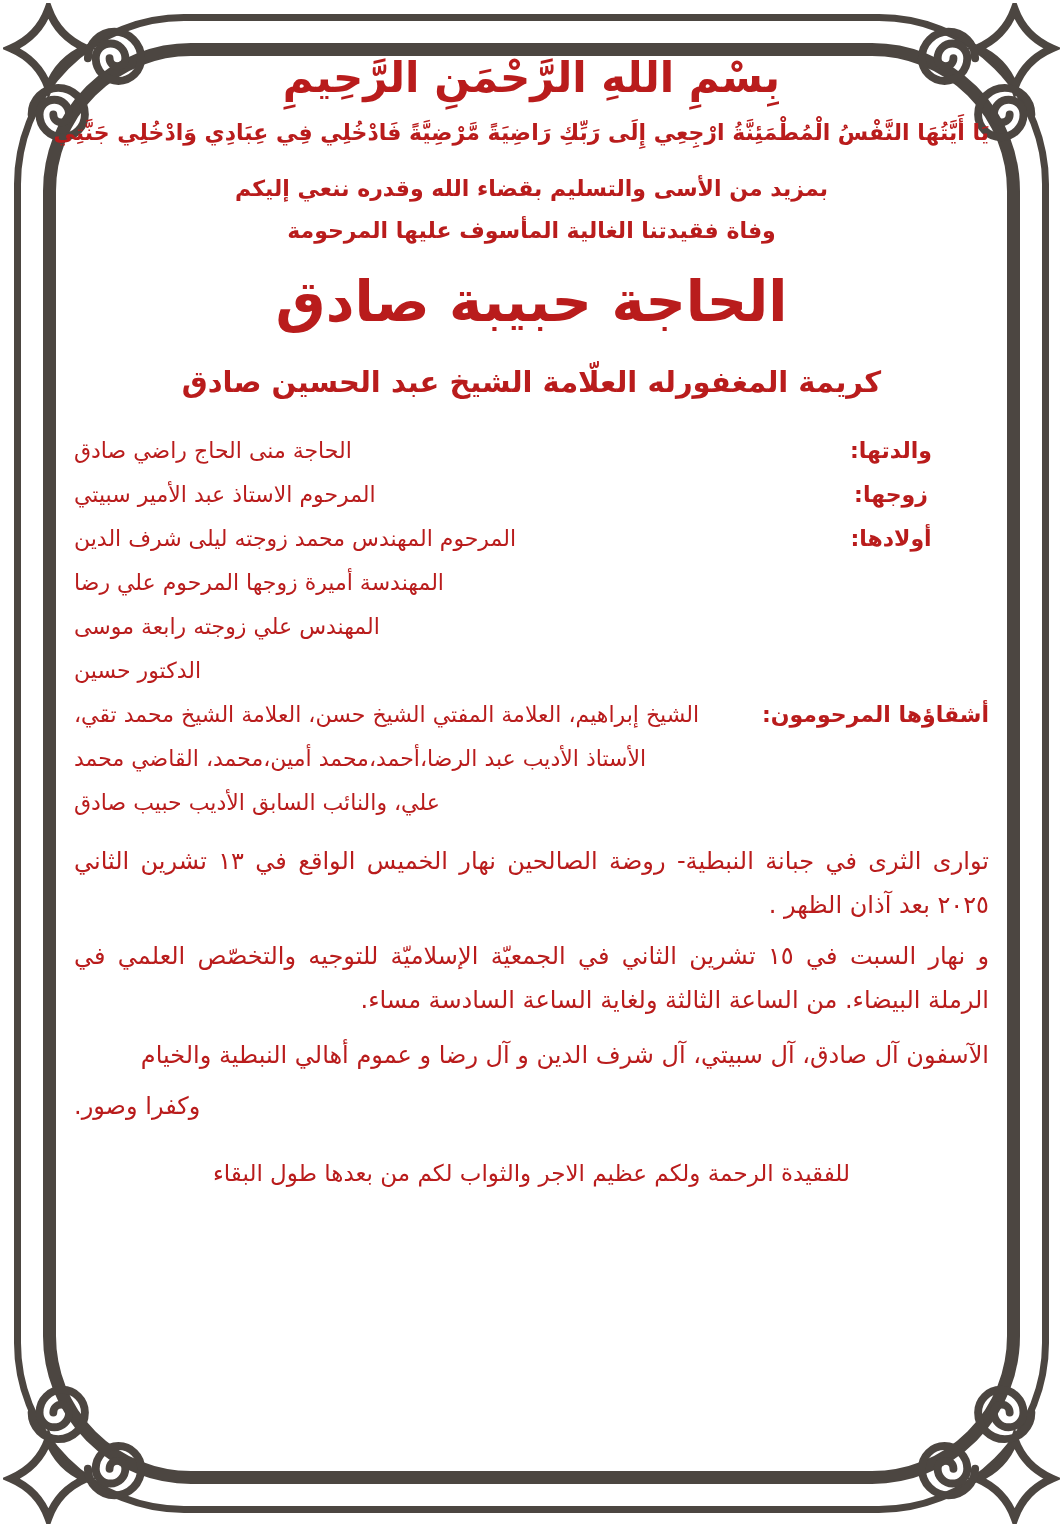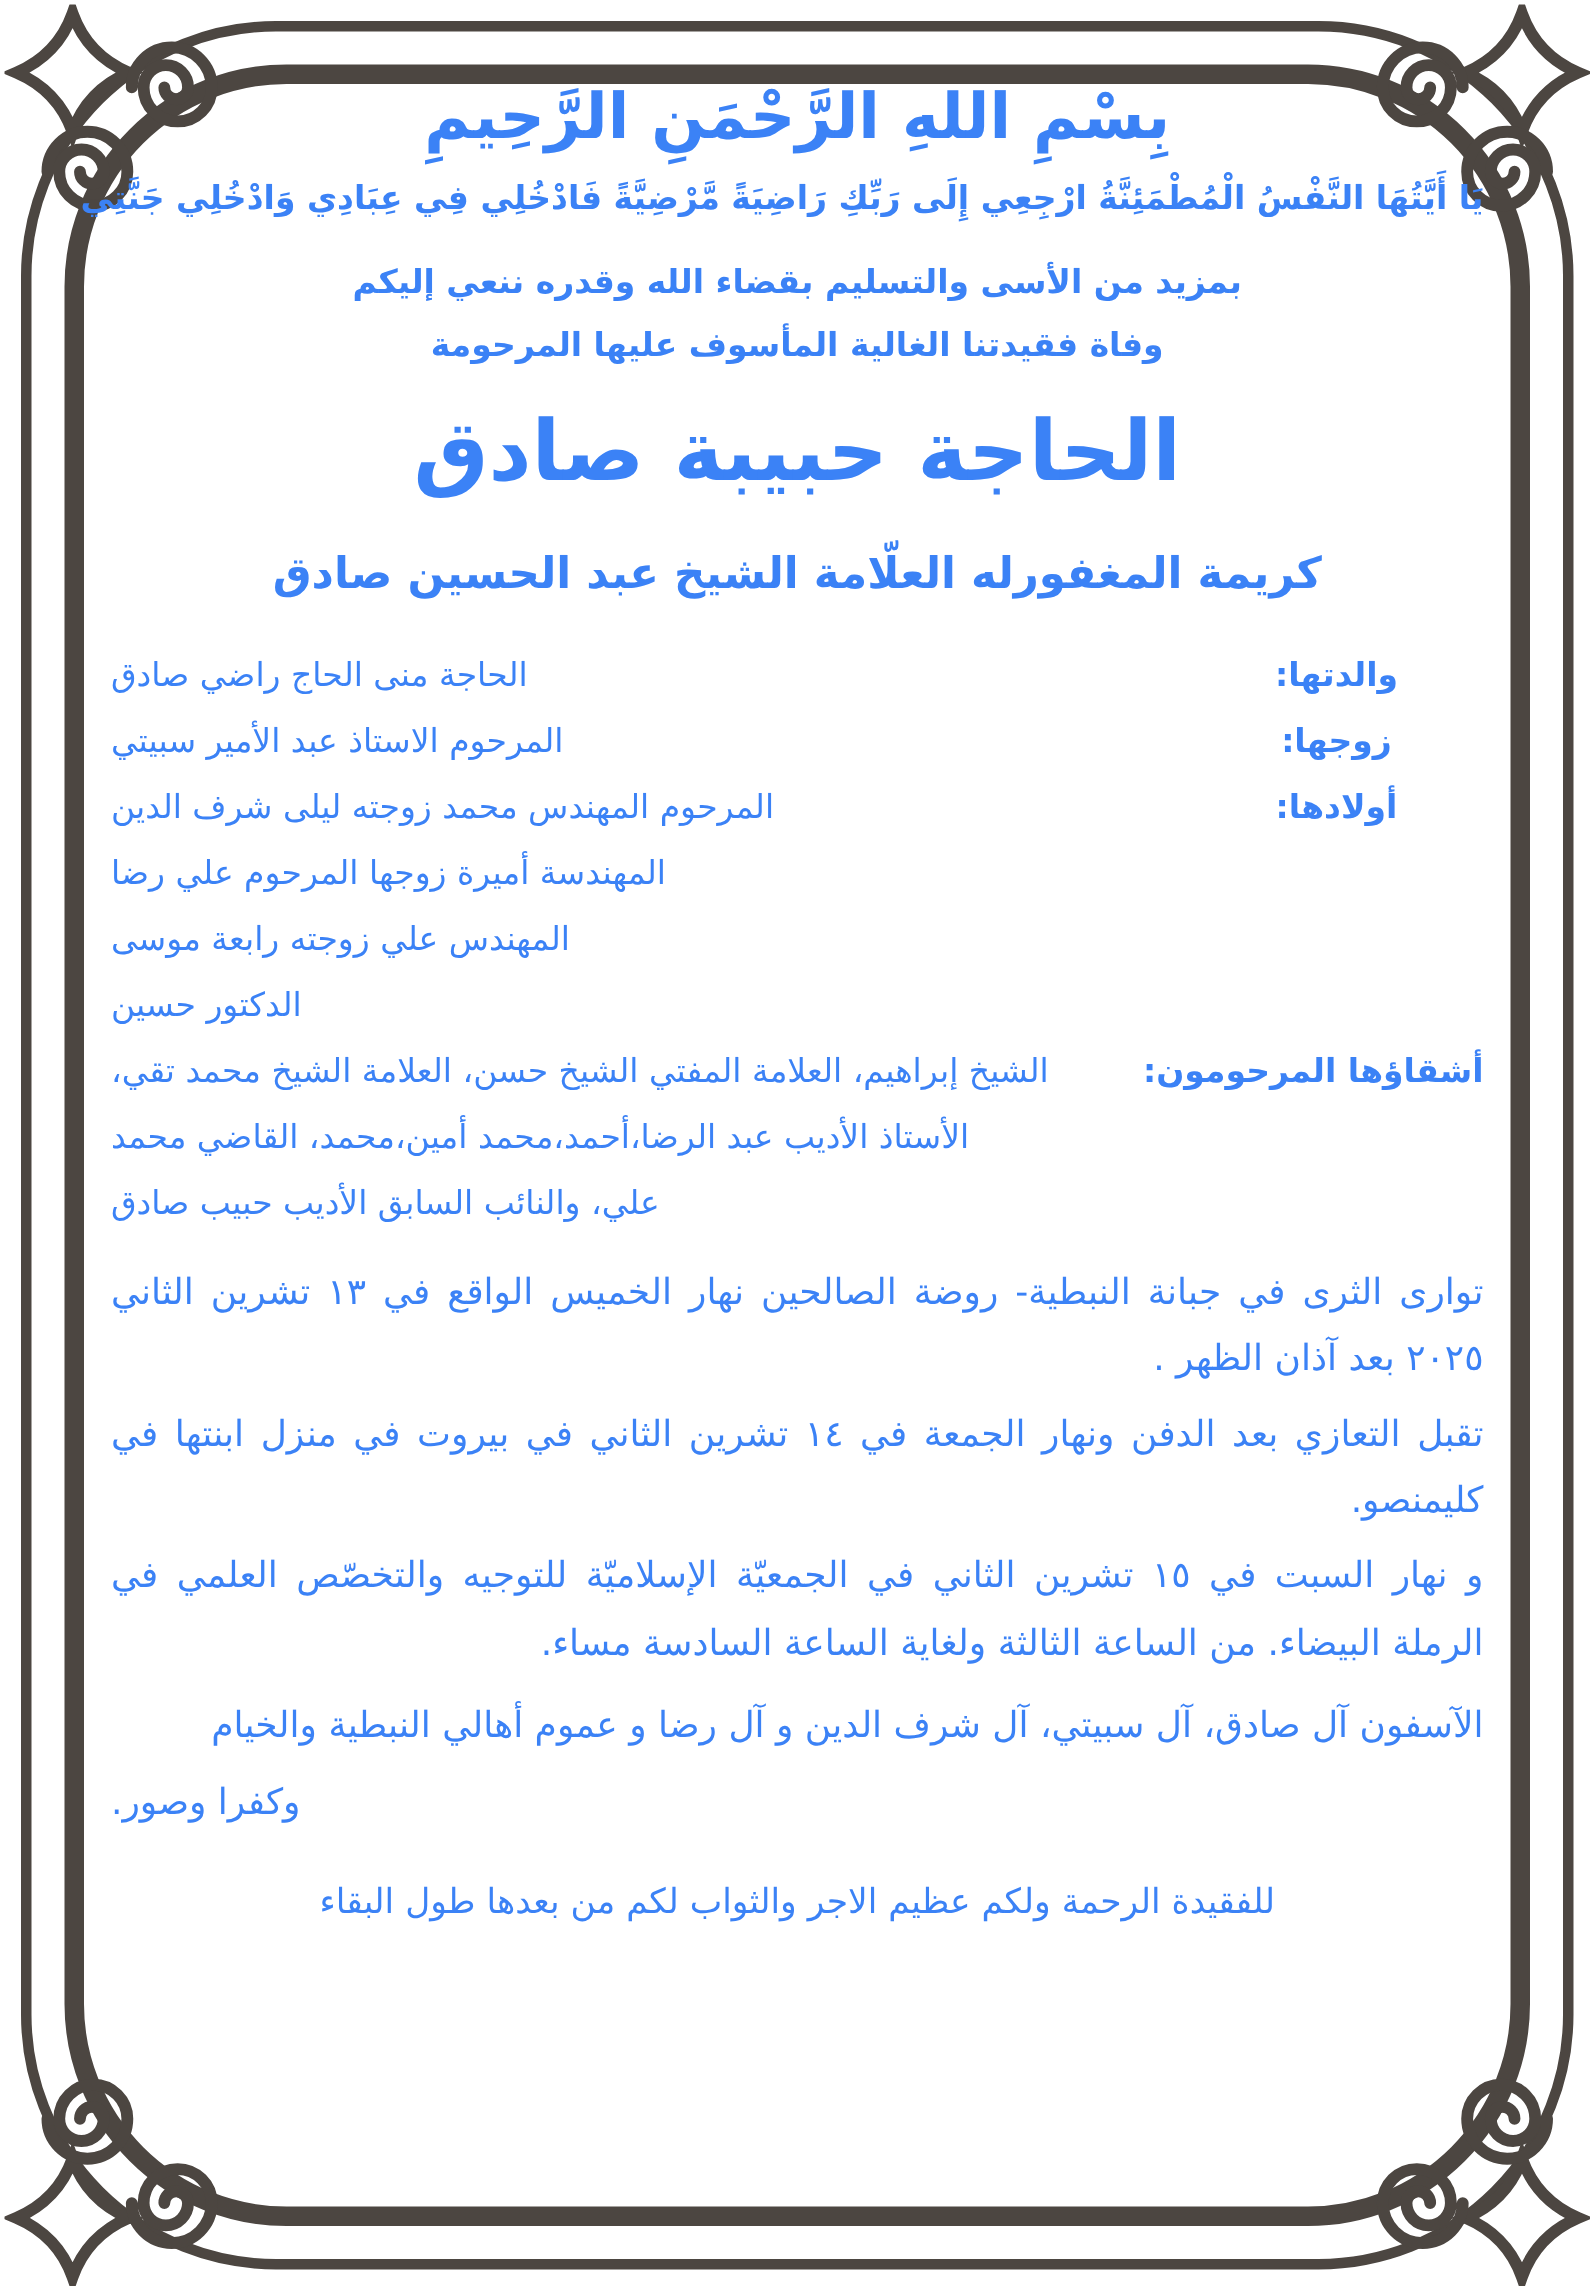--- a/index.html
+++ b/index.html
@@ -2,21 +2,21 @@
 <html lang="ar"><head>
 <meta charset="utf-8">
 <style>
   html,body{margin:0;padding:0;background:#ffffff;}
   .page{
     position:relative;
     width:1063px;height:1527px;
     background:#ffffff;
     overflow:hidden;
     font-family:"DejaVu Sans", sans-serif;
-    color:#3b82f6;
+    color:#b91c1c;
   }
   
   .border-outer{
     position:absolute; inset:14px;
     border:7px solid #4c4641;
     border-radius:170px;
   }
   .border-inner{
     position:absolute; inset:43px;
     border:13px solid #4c4641;
@@ -132,21 +132,20 @@
         <div class="row-label">أشقاؤها المرحومون:</div>
         <div class="row-value">
           <div>الشيخ إبراهيم، العلامة المفتي الشيخ حسن، العلامة الشيخ محمد تقي،</div>
           <div>الأستاذ الأديب عبد الرضا،أحمد،محمد أمين،محمد، القاضي محمد</div>
           <div>علي، والنائب السابق الأديب حبيب صادق</div>
         </div>
       </div>
     </div>
 
     <div class="para first">توارى الثرى في جبانة النبطية- روضة الصالحين نهار الخميس الواقع في ١٣ تشرين الثاني ٢٠٢٥ بعد آذان الظهر .</div>
-    <div class="para">تقبل التعازي بعد الدفن ونهار الجمعة في ١٤ تشرين الثاني في بيروت في منزل ابنتها في كليمنصو.</div>
     <div class="para">و نهار السبت في ١٥ تشرين الثاني في الجمعيّة الإسلاميّة للتوجيه والتخصّص العلمي في الرملة البيضاء. من الساعة الثالثة ولغاية الساعة السادسة مساء.</div>
 
     <div class="mourners">
       <div class="para">الآسفون آل صادق، آل سبيتي،  آل شرف الدين و آل رضا و عموم أهالي النبطية والخيام</div>
       <div class="center-line">وكفرا وصور.</div>
     </div>
 
     <div class="closing">للفقيدة الرحمة ولكم عظيم الاجر والثواب لكم من بعدها طول البقاء</div>
 
   </div>

